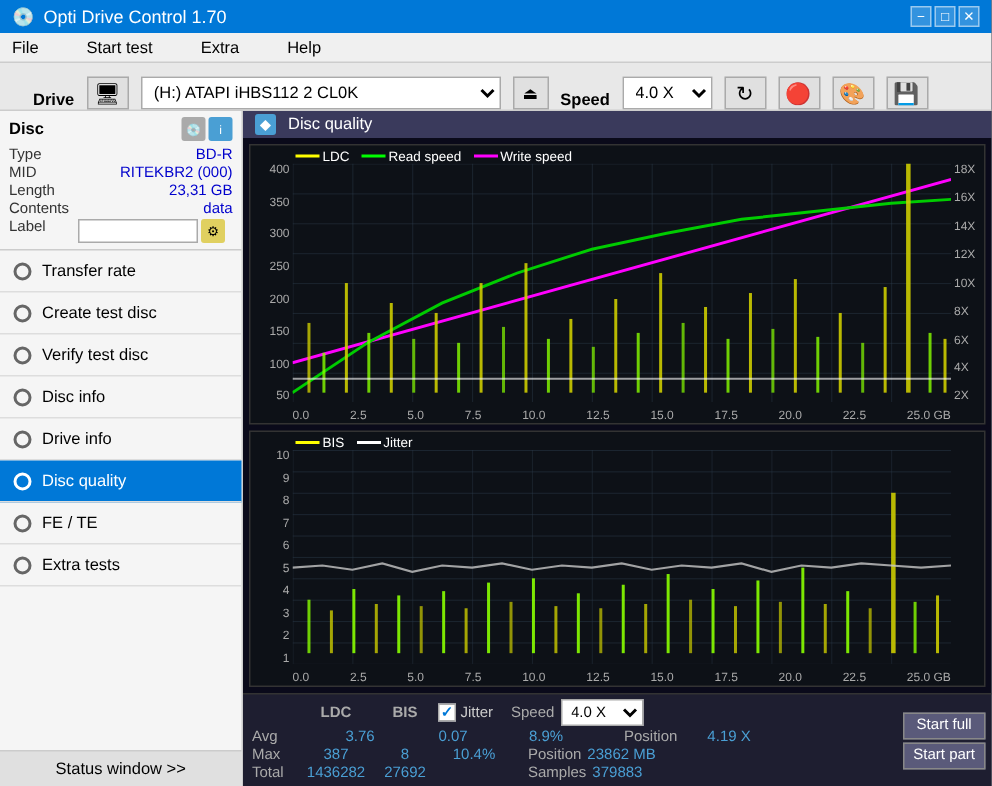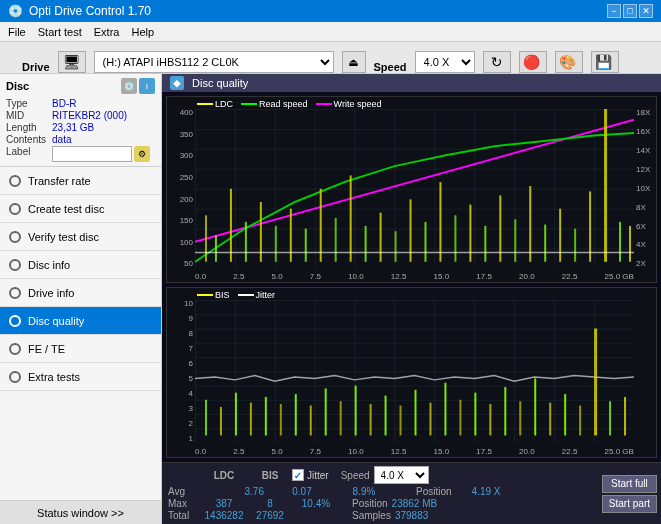--- a/index.html
+++ b/index.html
@@ -5,21 +5,21 @@
     * { box-sizing: border-box; margin: 0; padding: 0; }
     body { font-family: 'Segoe UI', Tahoma, sans-serif; font-size: 11px; background: #f0f0f0; width: 661px; height: 524px; overflow: hidden; }
     
     
     .title-bar { background: #0078d7; color: white; height: 22px; display: flex; align-items: center; padding: 0 8px; justify-content: space-between; }
     .title-bar-left { display: flex; align-items: center; gap: 6px; font-size: 12px; }
     .title-bar-controls { display: flex; gap: 2px; }
     .title-bar-btn { width: 14px; height: 14px; border: 1px solid rgba(255,255,255,0.5); background: rgba(255,255,255,0.2); color: white; font-size: 9px; display: flex; align-items: center; justify-content: center; cursor: pointer; }
     
     
-    .menu-bar { background: #f0f0f0; height: 20px; display: flex; align-items: center; padding: 0 4px; border-bottom: 1px solid #ccc; gap: 4px; }
+    .menu-bar { background: #f0f0f0; height: 20px; display: flex; align-items: center; padding: 0 4px; border-bottom: 1px solid #ccc; gap: 24px; }
     .menu-item { cursor: pointer; padding: 2px 4px; font-size: 11px; }
     
     
     .drive-bar { background: #e8e8e8; height: 32px; display: flex; align-items: flex-end; padding: 0 22px; border-bottom: 1px solid #ccc; gap: 8px; }
     .drive-label { font-weight: bold; font-size: 11px; }
     .drive-select { height: 22px; border: 1px solid #aaa; background: white; padding: 0 4px; font-size: 11px; flex: 1; max-width: 240px; }
     .drive-eject-btn { width: 24px; height: 22px; background: #e0e0e0; border: 1px solid #aaa; display: flex; align-items: center; justify-content: center; cursor: pointer; }
     .speed-label { font-weight: bold; font-size: 11px; }
     .speed-select { height: 22px; border: 1px solid #aaa; background: white; padding: 0 4px; font-size: 11px; width: 60px; }
     .drive-icon-btn { width: 28px; height: 22px; background: #e0e0e0; border: 1px solid #aaa; display: flex; align-items: center; justify-content: center; cursor: pointer; font-size: 14px; }
@@ -29,21 +29,21 @@
     
     
     .sidebar { width: 162px; background: #f5f5f5; border-right: 1px solid #ccc; display: flex; flex-direction: column; }
     
     
     .disc-panel { padding: 4px 6px; border-bottom: 1px solid #ccc; }
     .disc-header { display: flex; align-items: center; justify-content: space-between; margin-bottom: 4px; }
     .disc-title { font-weight: bold; font-size: 11px; }
     .disc-grid { display: grid; grid-template-columns: auto 1fr; gap: 1px 6px; font-size: 10px; }
     .disc-label { color: #333; }
-    .disc-value { color: #0000cc; }
+    .disc-value { color: #0000cc; text-align: right; }
     .disc-label-input { display: flex; align-items: center; gap: 2px; }
     .label-input { width: 80px; height: 16px; border: 1px solid #aaa; padding: 0 2px; font-size: 10px; }
     
     
     .nav-items { flex: 1; }
     .nav-item { height: 28px; display: flex; align-items: center; padding: 0 8px; cursor: pointer; border-bottom: 1px solid #ddd; font-size: 11px; gap: 6px; }
     .nav-item.active { background: #0078d7; color: white; }
     .nav-icon { width: 14px; height: 14px; display: flex; align-items: center; justify-content: center; flex-shrink: 0; }
     .nav-circle { width: 12px; height: 12px; border-radius: 50%; border: 2px solid #666; }
     .nav-item.active .nav-circle { border-color: white; }
@@ -441,21 +441,21 @@
             <span>Jitter</span>
           </div>
           <span style="margin-left:8px;color:#aaa;font-size:10px;">Speed</span>
           <select class="speed-select-small">
             <option>4.0 X</option>
           </select>
         </div>
 
         <div style="display:flex;gap:20px;align-items:center;margin-bottom:1px;">
           <span class="col-label" style="width:28px;">Avg</span>
-          <span class="col-val" style="width:48px;text-align:right;">3.76</span>
+          <span class="col-val" style="width:48px;text-align:center;">3.76</span>
           <span class="col-val" style="width:36px;text-align:center;">0.07</span>
           <span class="col-val" style="width:48px;text-align:center;">8.9%</span>
           <span class="col-label" style="margin-left:8px;">Position</span>
           <span class="col-val">4.19 X</span>
         </div>
 
         <div style="display:flex;gap:4px;align-items:center;margin-bottom:1px;">
           <span class="col-label" style="width:28px;">Max</span>
           <span class="col-val" style="width:48px;text-align:center;">387</span>
           <span class="col-val" style="width:36px;text-align:center;">8</span>

